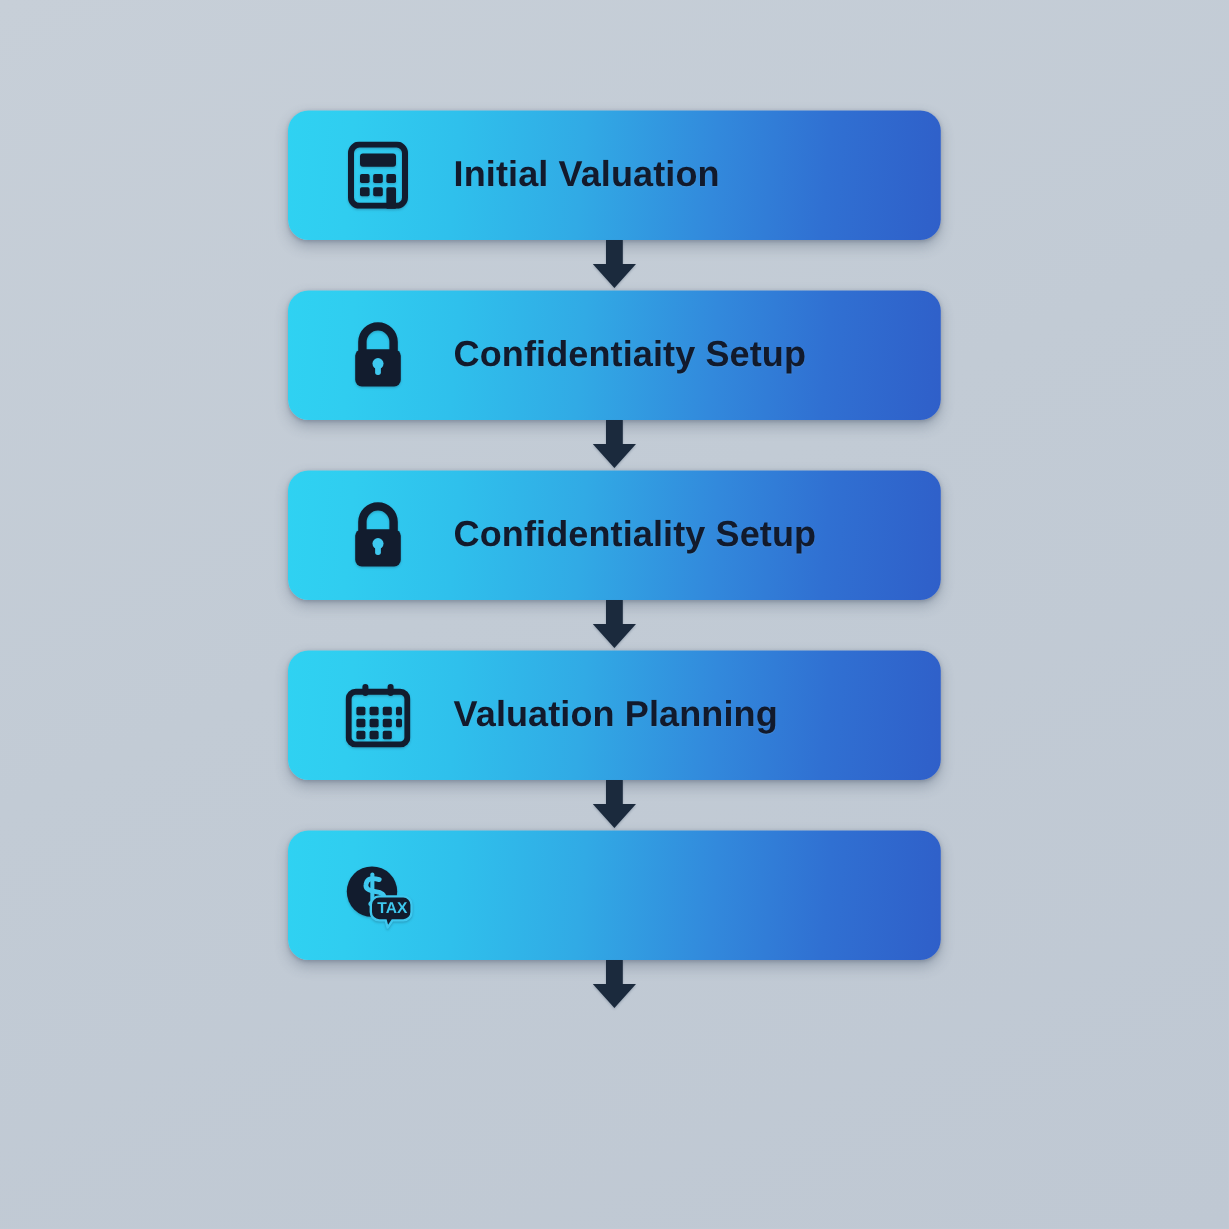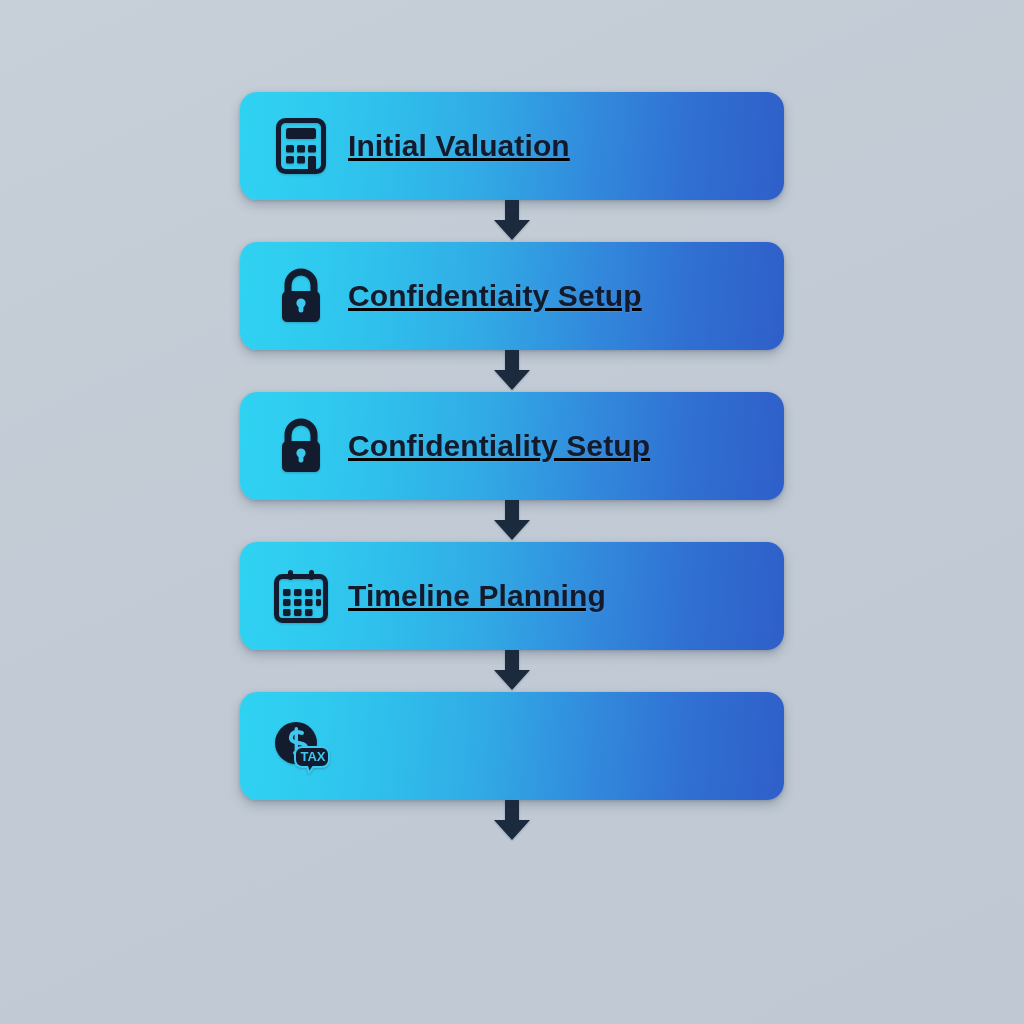--- a/index.html
+++ b/index.html
@@ -44,33 +44,32 @@
                 #31aae5 45%,
                 #3289dc 65%,
                 #3070d2 82%,
                 #2f5fc9 100%);
     box-shadow: 0 5px 11px rgba(60, 75, 100, 0.30),
                 0 1px 3px rgba(40, 55, 80, 0.22);
     display: flex;
     flex-direction: row;
     align-items: center;
     box-sizing: border-box;
-    padding-left: 32px;
+    padding-left: 46px;
     overflow: hidden;
-    text-decoration: underline;
   }
 
   .step-icon {
     flex: 0 0 auto;
     width: 58px;
     height: 58px;
     display: flex;
     align-items: center;
     justify-content: center;
-    margin-right: 18px;
+    margin-right: 34px;
   }
   .step-icon svg {
     display: block;
     filter: drop-shadow(0 1px 1px rgba(20, 30, 50, 0.25));
   }
 
   .step-label {
     flex: 1 1 auto;
     font-size: 30px;
     font-weight: bold;
@@ -168,21 +167,21 @@
           <rect x="42" y="20" width="5" height="7" rx="1.4" fill="#121c2e"></rect>
           <rect x="9" y="30" width="7.5" height="7" rx="1.4" fill="#121c2e"></rect>
           <rect x="20" y="30" width="7.5" height="7" rx="1.4" fill="#121c2e"></rect>
           <rect x="31" y="30" width="7.5" height="7" rx="1.4" fill="#121c2e"></rect>
           <rect x="42" y="30" width="5" height="7" rx="1.4" fill="#121c2e"></rect>
           <rect x="9" y="40" width="7.5" height="7" rx="1.4" fill="#121c2e"></rect>
           <rect x="20" y="40" width="7.5" height="7" rx="1.4" fill="#121c2e"></rect>
           <rect x="31" y="40" width="7.5" height="7" rx="1.4" fill="#121c2e"></rect>
         </svg>
       </span>
-      <span class="step-label">Timeline Planning</span>
+      <span class="step-label">Valuation Planning</span>
     </div>
 
     <div class="connector">
       <svg width="44" height="42" viewBox="0 0 44 42">
         <path d="M15 0 H29 V20 H40 L22 40 L4 20 H15 Z" fill="#1b2a3d"></path>
       </svg>
     </div>
 
     <div class="step-box">
       <span class="step-icon">

